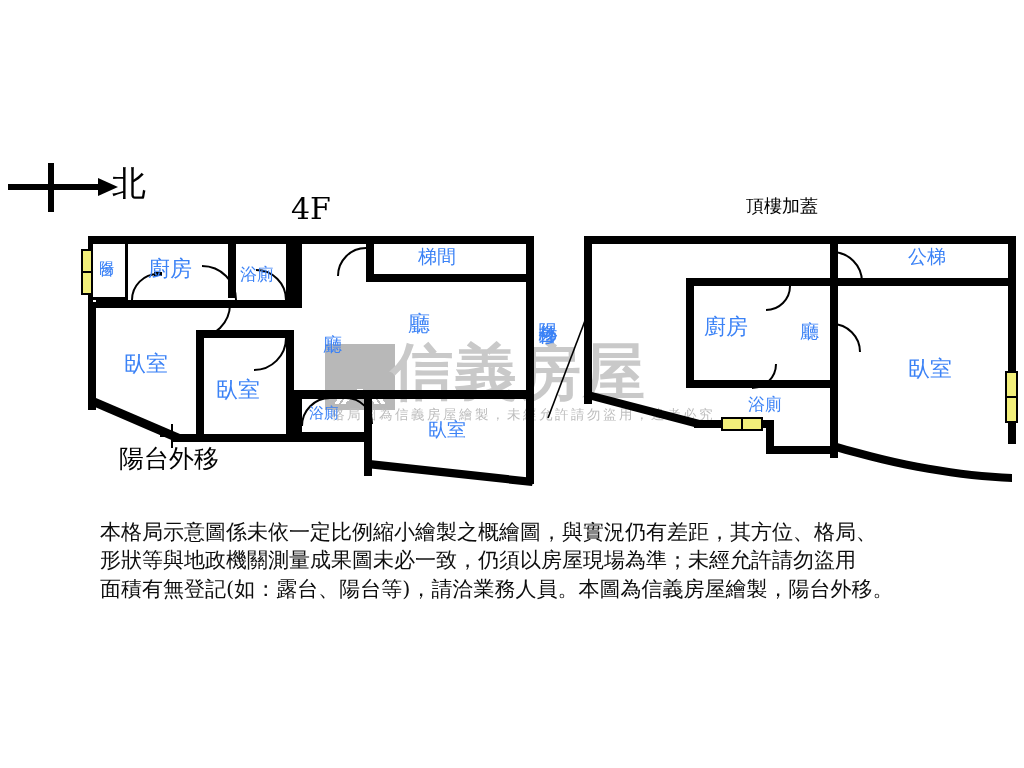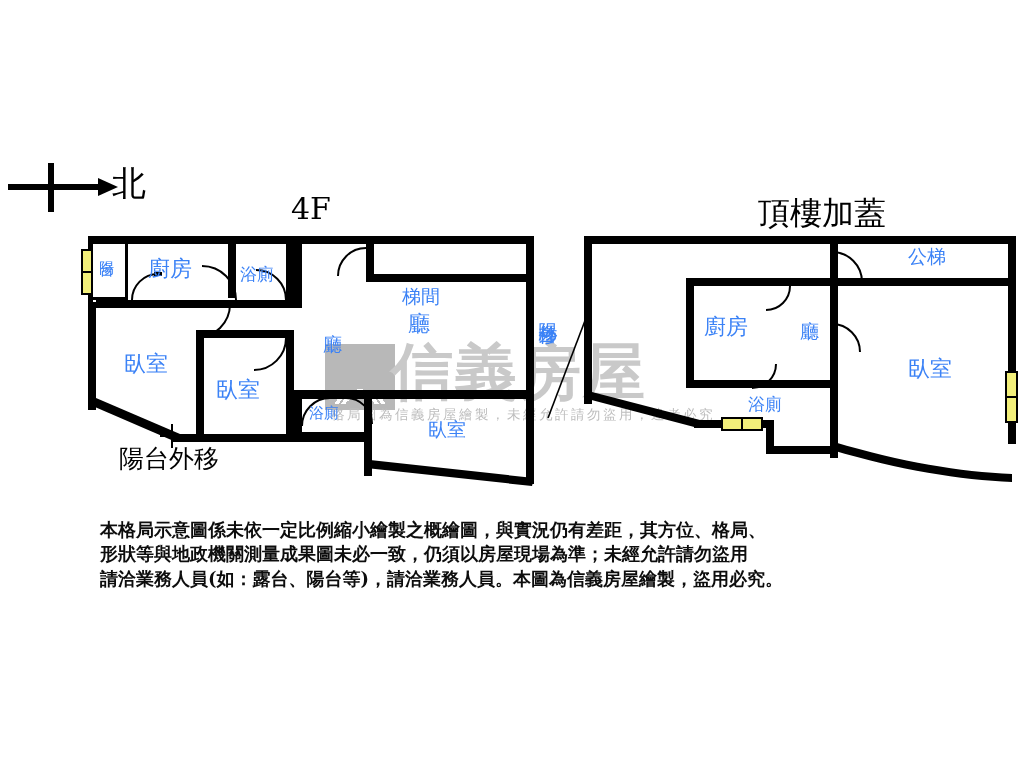--- a/index.html
+++ b/index.html
@@ -38,22 +38,21 @@
   .floor-label-4f {
     left: 291px;
     top: 194px;
     font-size: 30px;
     font-family: "DejaVu Serif", "Liberation Serif", serif;
     text-align: center;
   }
   .floor-label-roof {
     left: 746px;
     top: 197px;
-    font-size: 32px;
-    margin-left: 12px;
+    font-size: 18px;
   }
   .room {
     position: absolute;
     color: #3b82f6;
     white-space: nowrap;
     line-height: 1;
   }
   .r22 { font-size: 22px; }
   .r19 { font-size: 19px; }
   .r17 { font-size: 17px; }
@@ -69,26 +68,25 @@
     left: 119px;
     top: 446px;
     font-size: 25px;
   }
   
   .disclaimer {
     position: absolute;
     left: 100px;
     top: 518px;
     width: 830px;
-    font-size: 18px;
+    font-size: 21px;
     line-height: 1.35;
     color: #0d0d0d;
     font-family: "DejaVu Serif", "Liberation Serif", serif;
     letter-spacing: 0px;
-    font-weight: bold;
   }
   .disclaimer div { white-space: nowrap; }
 
   
   .wm {
     position: absolute;
     left: 325px;
     top: 338px;
     width: 380px;
     height: 80px;
@@ -313,32 +311,32 @@
   <div class="lbl floor-label-4f">4F</div>
   <div class="lbl floor-label-roof">頂樓加蓋</div>
 
   <div class="room r15 vert" style="left:98px; top:249px;">陽台</div>
   <div class="room r22" style="left:148px; top:258px;">廚房</div>
   <div class="room r17" style="left:240px; top:266px;">浴廁</div>
   <div class="room r22" style="left:124px; top:353px;">臥室</div>
   <div class="room r22" style="left:216px; top:379px;">臥室</div>
   <div class="room r19" style="left:323px; top:335px;">廳</div>
   <div class="room r22" style="left:408px; top:313px;">廳</div>
-  <div class="room r19" style="left:402px; top:247px;margin-top:40px;">梯間</div>
+  <div class="room r19" style="left:418px; top:247px;">梯間</div>
   <div class="room r15" style="left:309px; top:406px;">浴廁</div>
   <div class="room r19" style="left:428px; top:420px;">臥室</div>
 
   <div class="lbl balcony-out-bottom">陽台外移</div>
   <div class="room r19 vert" style="left:538px; top:308px;">陽台外移</div>
 
   <div class="room r19" style="left:908px; top:247px;text-align:right;">公梯</div>
   <div class="room r22" style="left:704px; top:316px;">廚房</div>
   <div class="room r19" style="left:800px; top:322px;">廳</div>
   <div class="room r22" style="left:908px; top:358px;">臥室</div>
   <div class="room r17" style="left:748px; top:396px;">浴廁</div>
 
   <div class="disclaimer">
     <div>本格局示意圖係未依一定比例縮小繪製之概繪圖，與實況仍有差距，其方位、格局、</div>
     <div>形狀等與地政機關測量成果圖未必一致，仍須以房屋現場為準；未經允許請勿盜用</div>
-    <div>請洽業務人員(如：露台、陽台等)，請洽業務人員。本圖為信義房屋繪製，盜用必究。</div>
+    <div>面積有無登記(如：露台、陽台等)，請洽業務人員。本圖為信義房屋繪製，陽台外移。</div>
   </div>
 
 </div>
 
 </body></html>

